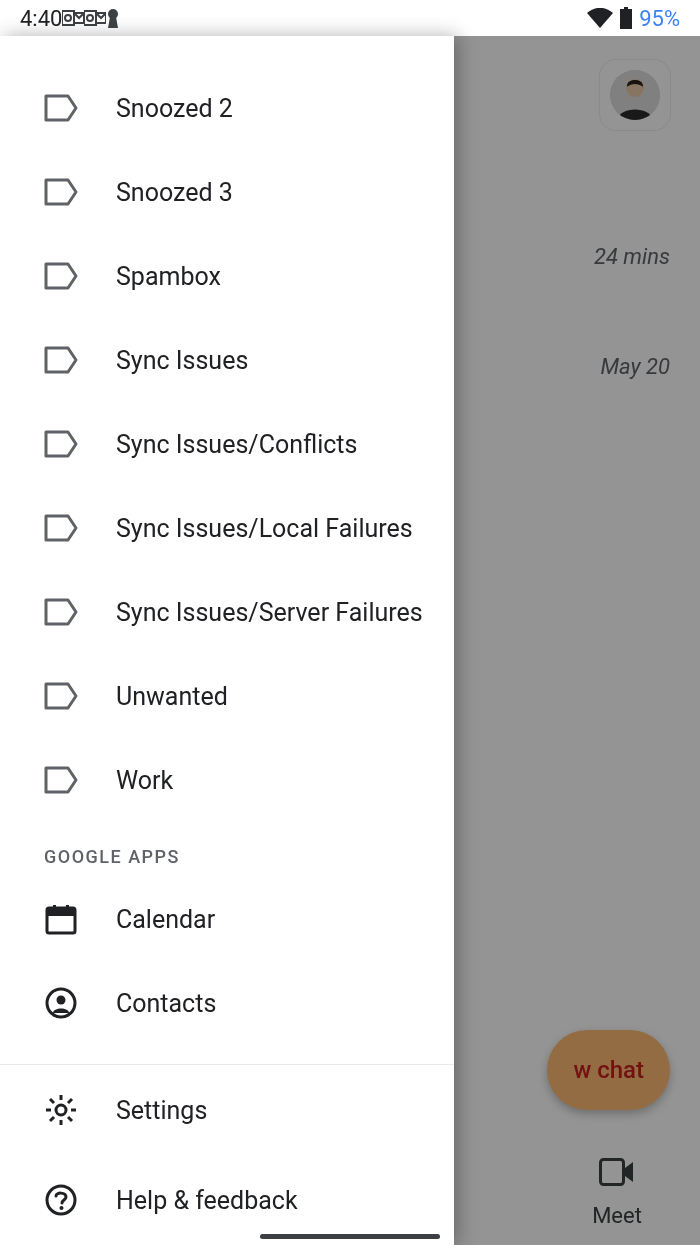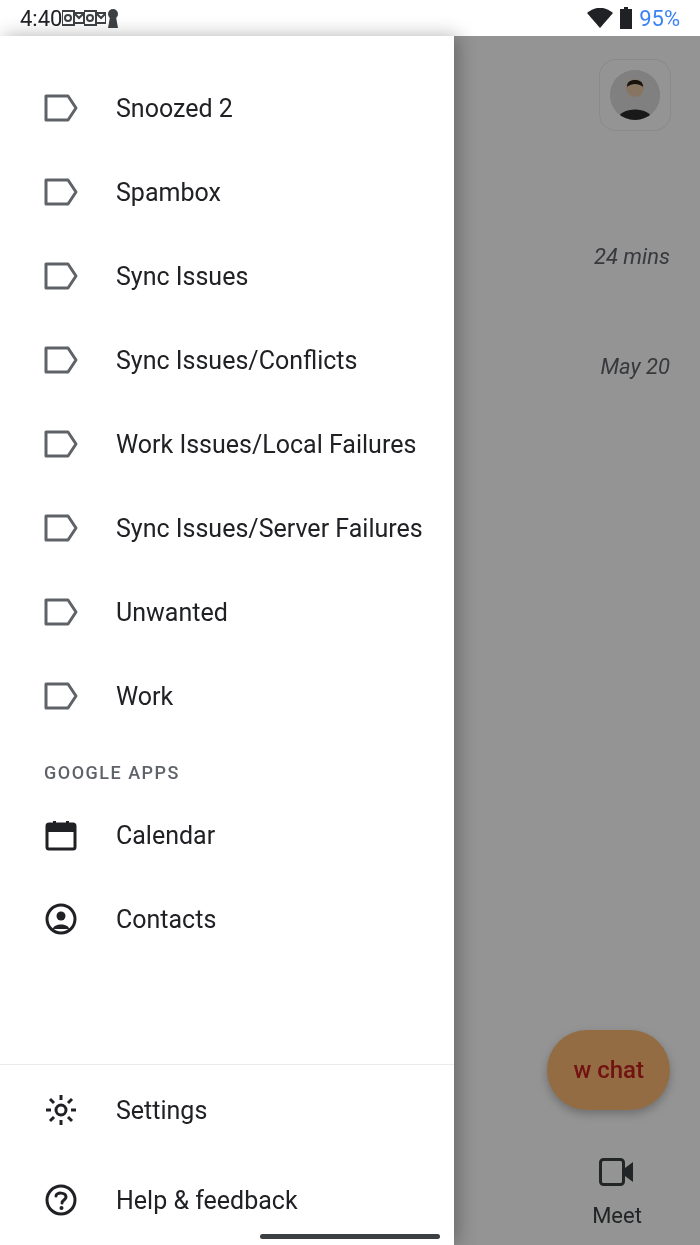--- a/index.html
+++ b/index.html
@@ -127,20 +127,28 @@
 
     <div class="drawer-item">
       <span class="icon">
         <svg width="34" height="28" viewBox="0 0 34 28">
             <path d="M2 2 L24 2 L32 14 L24 26 L2 26 Z" fill="none" stroke="#5f6368" stroke-width="3" stroke-linejoin="round"></path>
           </svg>
       </span>
       <span class="lbl">Snoozed 2</span>
     </div>
 
+    <div class="drawer-item">
+      <span class="icon">
+        <svg width="34" height="28" viewBox="0 0 34 28">
+            <path d="M2 2 L24 2 L32 14 L24 26 L2 26 Z" fill="none" stroke="#5f6368" stroke-width="3" stroke-linejoin="round"></path>
+          </svg>
+      </span>
+      <span class="lbl">Snoozed 3</span>
+    </div>
 
     <div class="drawer-item">
       <span class="icon">
         <svg width="34" height="28" viewBox="0 0 34 28">
             <path d="M2 2 L24 2 L32 14 L24 26 L2 26 Z" fill="none" stroke="#5f6368" stroke-width="3" stroke-linejoin="round"></path>
           </svg>
       </span>
       <span class="lbl">Spambox</span>
     </div>
 
@@ -161,21 +169,21 @@
       </span>
       <span class="lbl">Sync Issues/Conflicts</span>
     </div>
 
     <div class="drawer-item">
       <span class="icon">
         <svg width="34" height="28" viewBox="0 0 34 28">
             <path d="M2 2 L24 2 L32 14 L24 26 L2 26 Z" fill="none" stroke="#5f6368" stroke-width="3" stroke-linejoin="round"></path>
           </svg>
       </span>
-      <span class="lbl">Work Issues/Local Failures</span>
+      <span class="lbl">Sync Issues/Local Failures</span>
     </div>
 
     <div class="drawer-item">
       <span class="icon">
         <svg width="34" height="28" viewBox="0 0 34 28">
             <path d="M2 2 L24 2 L32 14 L24 26 L2 26 Z" fill="none" stroke="#5f6368" stroke-width="3" stroke-linejoin="round"></path>
           </svg>
       </span>
       <span class="lbl">Sync Issues/Server Failures</span>
     </div>

